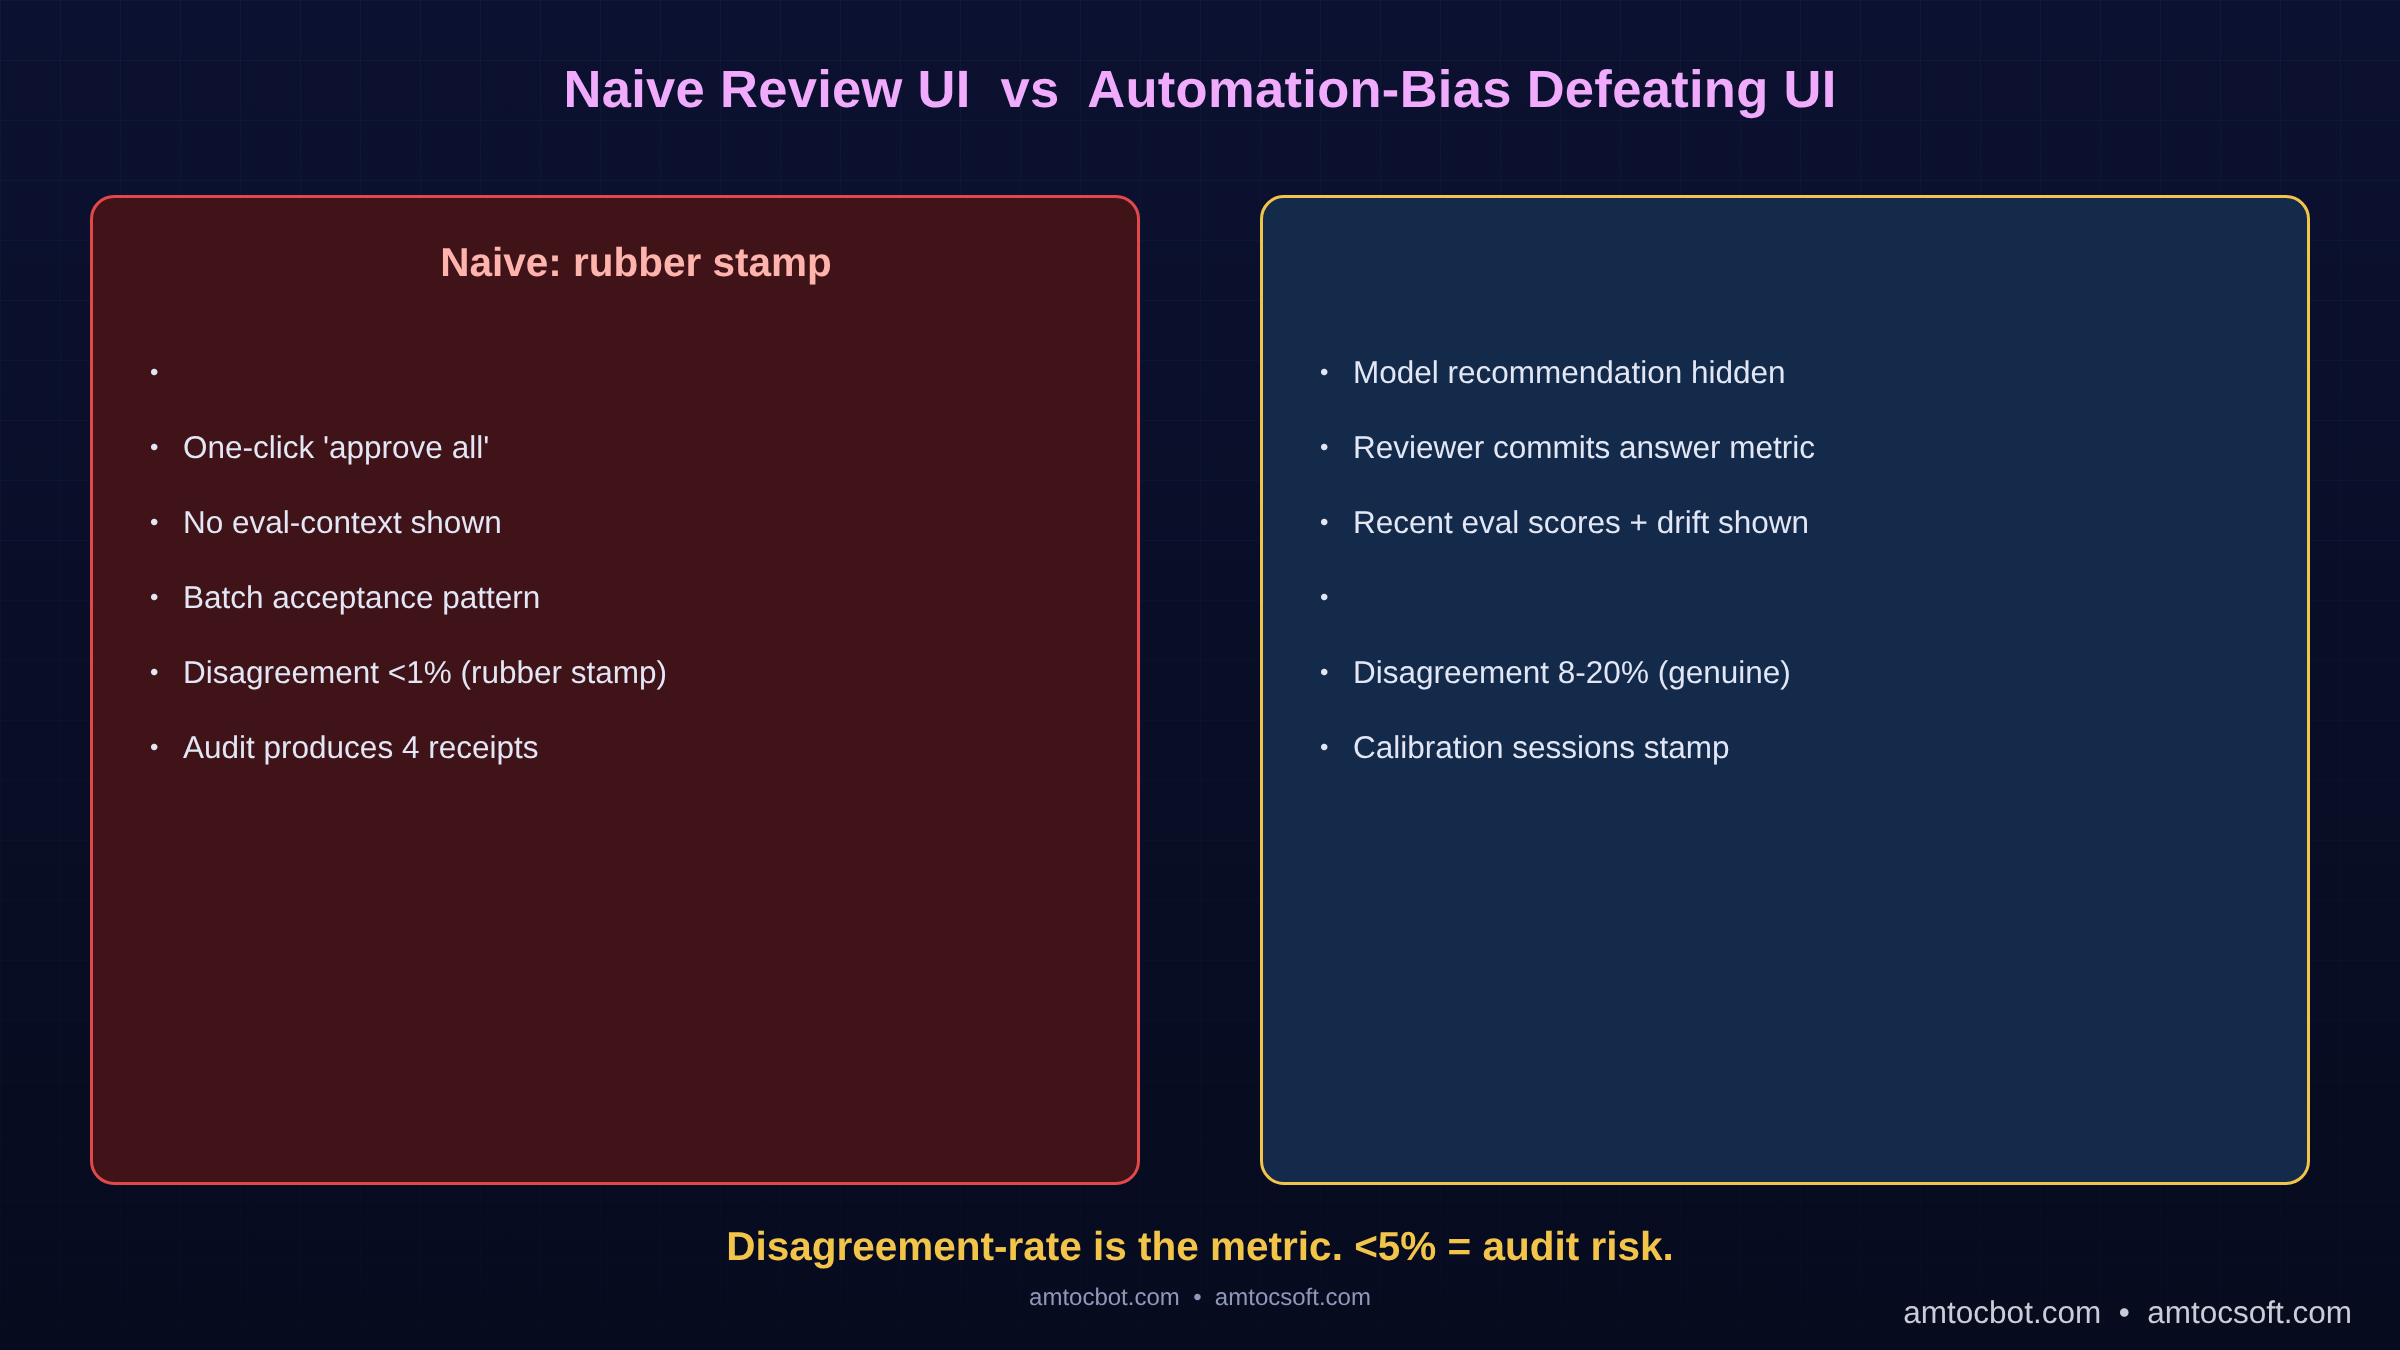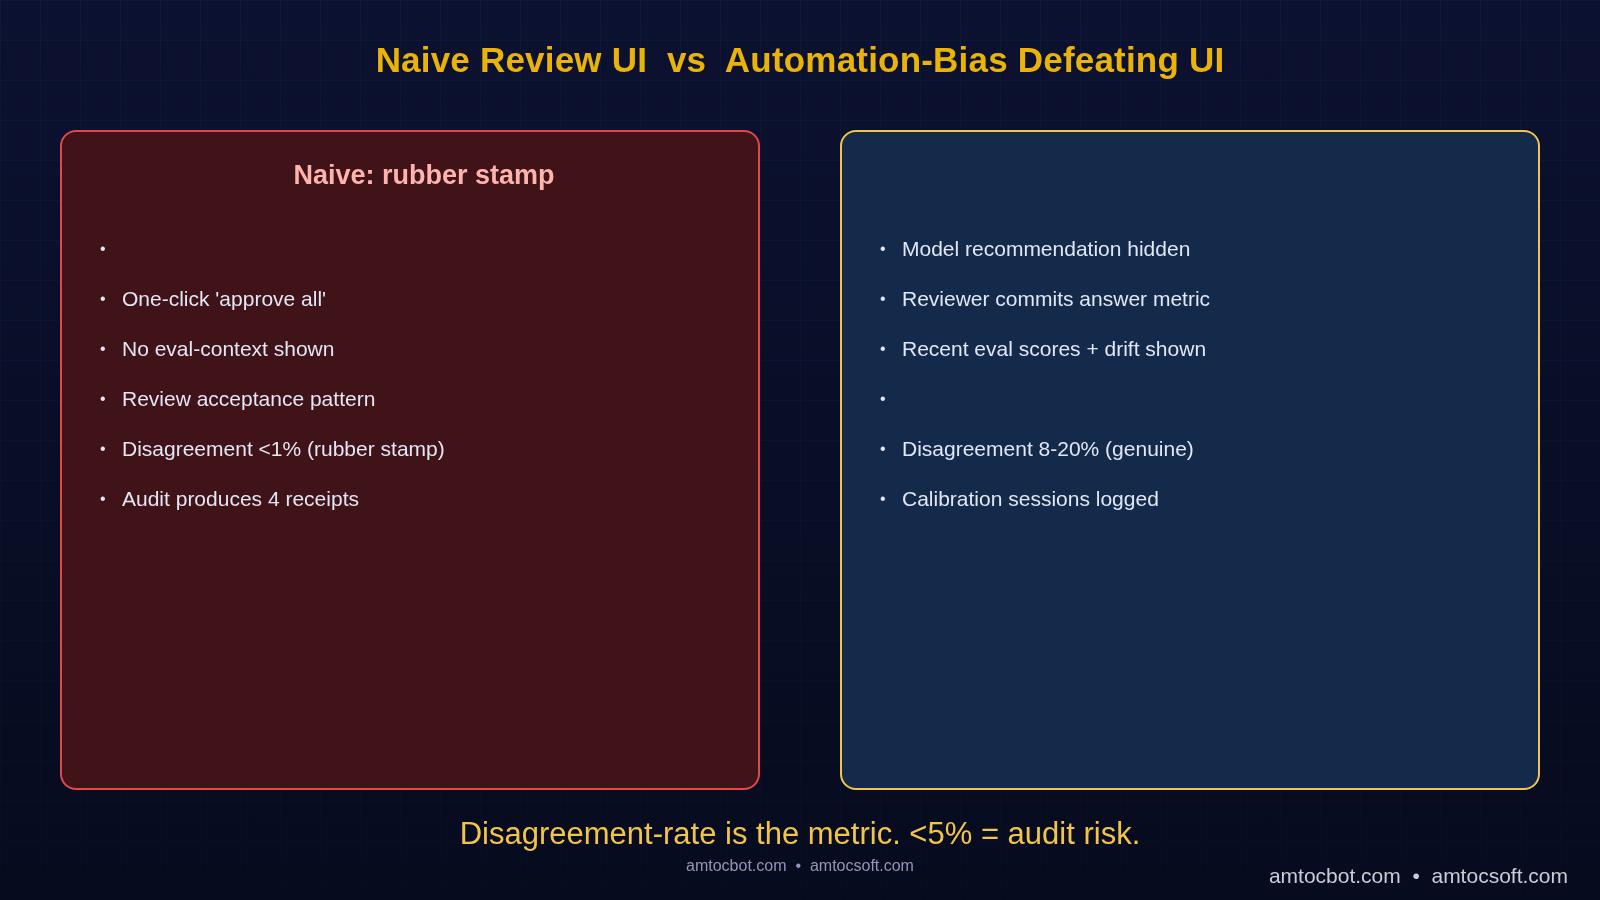--- a/index.html
+++ b/index.html
@@ -19,21 +19,21 @@
         linear-gradient(90deg, rgba(40,55,100,0.18) 1px, transparent 1px);
       background-size: 100% 100%, 40px 40px, 40px 40px;
     }
     .title {
       position: absolute;
       left: 0; right: 0;
       top: 40px;
       text-align: center;
       font-size: 35px;
       font-weight: bold;
-      color: #eab308;
+      color: #f0abfc;
       white-space: pre;
       letter-spacing: 0.2px;
     }
     .panel {
       position: absolute;
       top: 130px;
       width: 700px;
       height: 660px;
       border-radius: 16px;
       box-sizing: border-box;
@@ -80,22 +80,22 @@
       left: 0;
       top: 0;
       font-size: 16px;
       color: #e2e6f5;
     }
     .tagline {
       position: absolute;
       left: 0; right: 0;
       top: 816px;
       text-align: center;
-      font-size: 31px;
-      font-weight: normal;
+      font-size: 27px;
+      font-weight: bold;
       color: #f2c44a;
     }
     .footer-center {
       position: absolute;
       left: 0; right: 0;
       top: 857px;
       text-align: center;
       font-size: 16px;
       color: #8f98b8;
       white-space: pre;
@@ -113,32 +113,32 @@
 <body>
 
 <div class="title">Naive Review UI  vs  Automation-Bias Defeating UI</div>
 
 <div class="panel left">
   <div class="panel-heading">Naive: rubber stamp</div>
   <ul class="bullets">
     <li><span class="dot">•</span></li>
     <li><span class="dot">•</span><span>One-click 'approve all'</span></li>
     <li><span class="dot">•</span><span>No eval-context shown</span></li>
-    <li><span class="dot">•</span><span>Review acceptance pattern</span></li>
+    <li><span class="dot">•</span><span>Batch acceptance pattern</span></li>
     <li><span class="dot">•</span><span>Disagreement &lt;1% (rubber stamp)</span></li>
     <li><span class="dot">•</span><span>Audit produces 4 receipts</span></li>
   </ul>
 </div>
 
 <div class="panel right">
   <ul class="bullets">
     <li><span class="dot">•</span><span>Model recommendation hidden</span></li>
     <li><span class="dot">•</span><span>Reviewer commits answer metric</span></li>
     <li><span class="dot">•</span><span>Recent eval scores + drift shown</span></li>
     <li><span class="dot">•</span></li>
     <li><span class="dot">•</span><span>Disagreement 8-20% (genuine)</span></li>
-    <li><span class="dot">•</span><span>Calibration sessions logged</span></li>
+    <li><span class="dot">•</span><span>Calibration sessions stamp</span></li>
   </ul>
 </div>
 
 <div class="tagline">Disagreement-rate is the metric. &lt;5% = audit risk.</div>
 <div class="footer-center">amtocbot.com  •  amtocsoft.com</div>
 <div class="footer-right">amtocbot.com  •  amtocsoft.com</div>
 
 </body></html>

